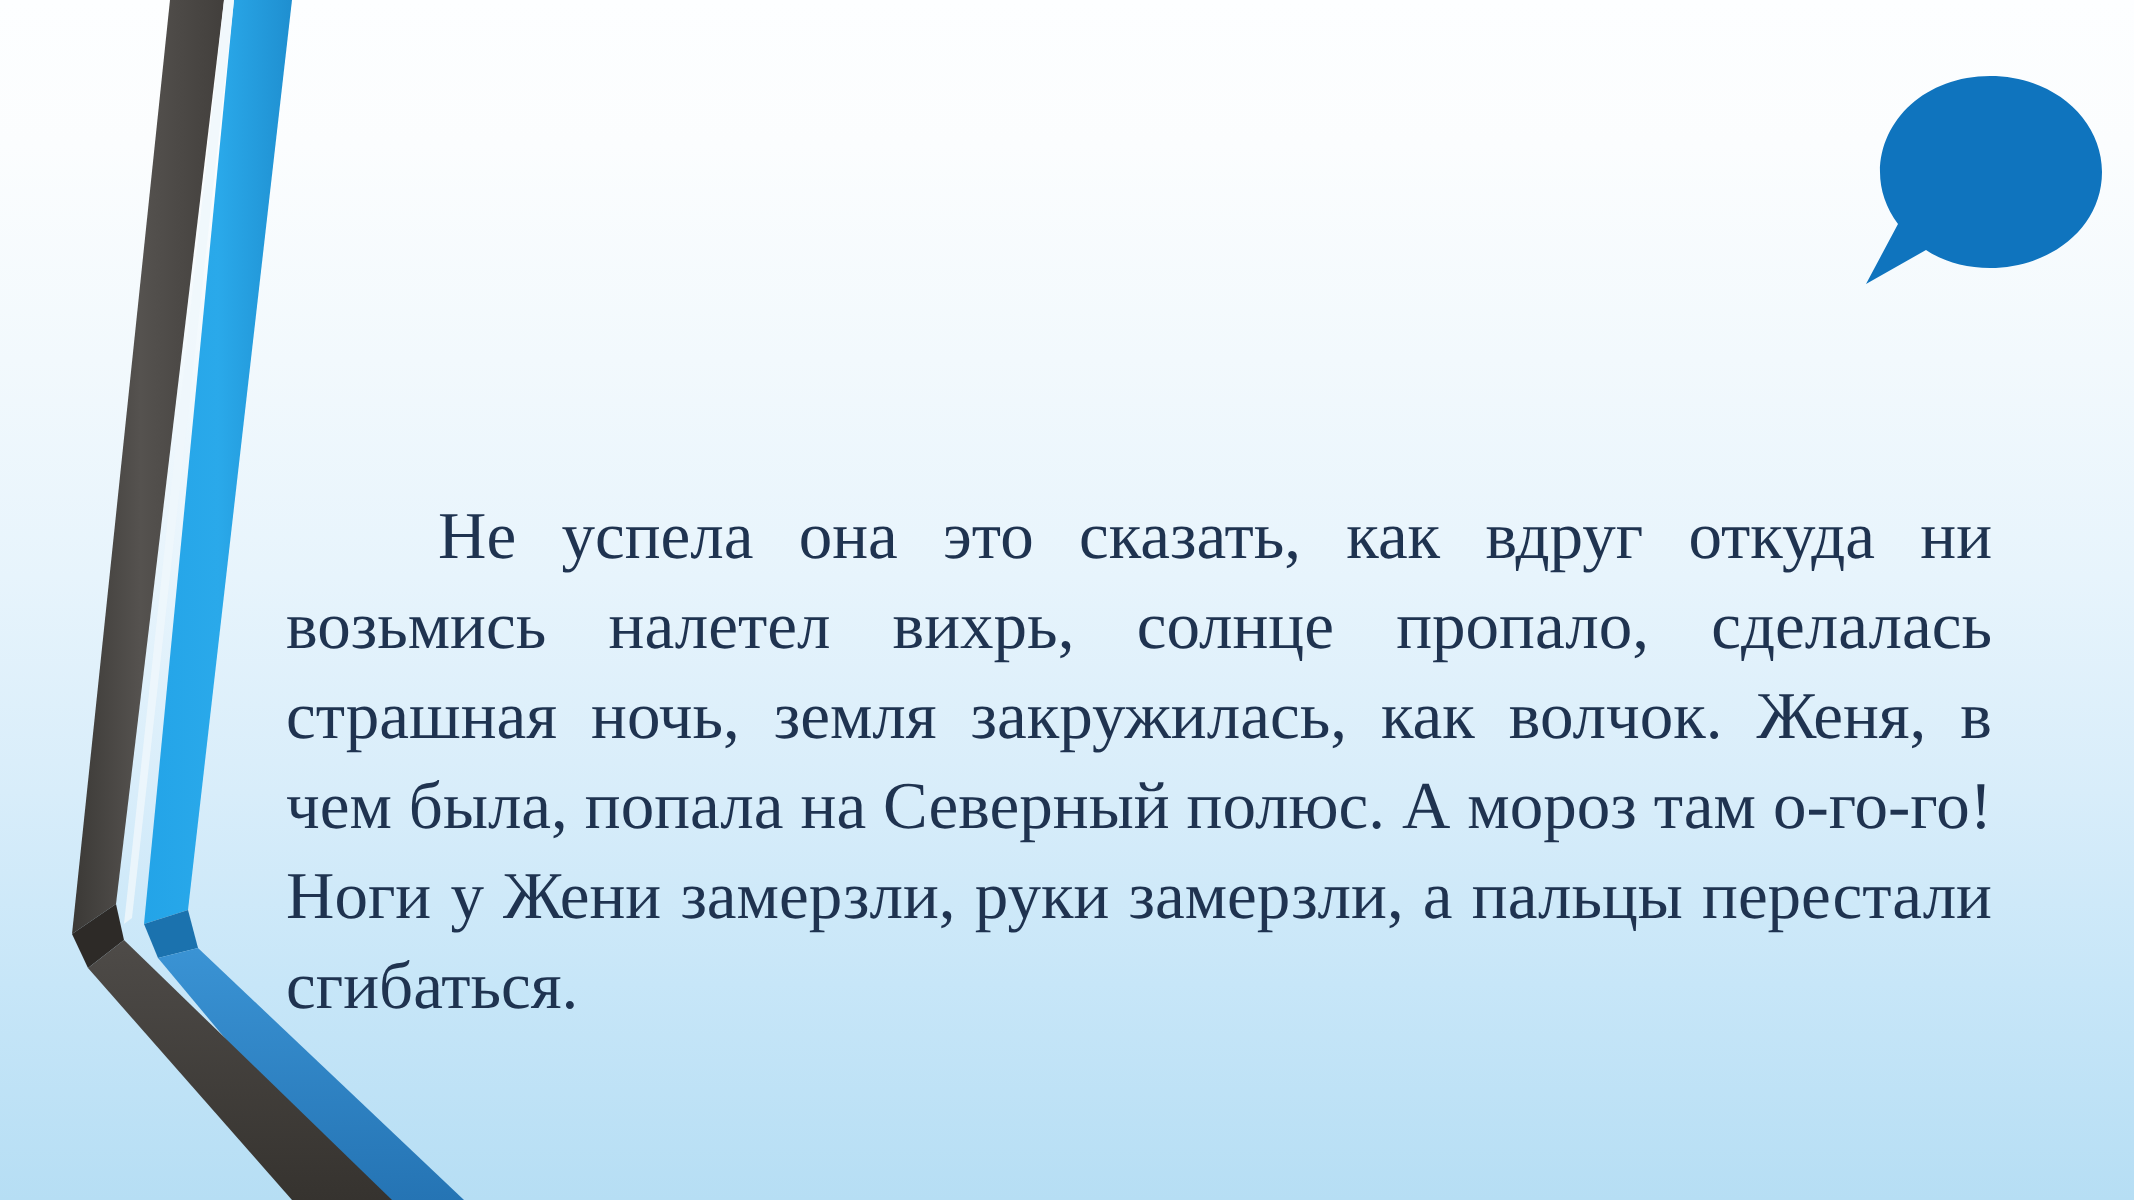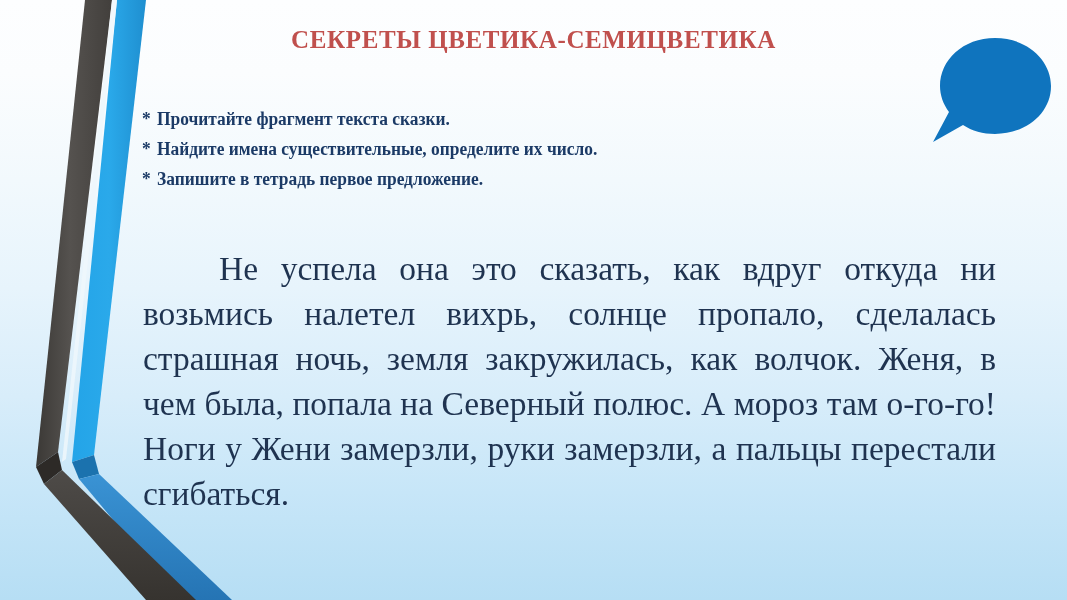--- a/index.html
+++ b/index.html
@@ -151,29 +151,17 @@
     <path d="M 70 8
              C 102 8 126 30 126 56
              C 126 84 100 104 70 104
              C 58 104 47 101 38 95
              L 8 112
              L 24 82
              C 18 74 15 65 15 56
              C 15 30 38 8 70 8 Z" fill="#0f74be"></path>
   </svg>
 
-  <div id="slide-title">СЕКРЕТЫ ЦВЕТИКА-СЕМИЦВЕТИКА</div>
 
-  <ul id="instruction-list">
-    <li>
-      <span class="bullet-mark">*</span><span>Прочитайте фрагмент текста сказки.</span>
-    </li>
-    <li>
-      <span class="bullet-mark">*</span><span>Найдите имена существительные, определите их число.</span>
-    </li>
-    <li>
-      <span class="bullet-mark">*</span><span>Запишите в тетрадь первое предложение.</span>
-    </li>
-  </ul>
 
   <p id="fairy-tale-paragraph">Не успела она это сказать, как вдруг откуда ни возьмись налетел вихрь, солнце пропало, сделалась страшная ночь, земля закружилась, как волчок. Женя, в чем была, попала на Северный полюс. А мороз там о-го-го! Ноги у Жени замерзли, руки замерзли, а пальцы перестали сгибаться.</p>
 
 </div>
 
 </body></html>

